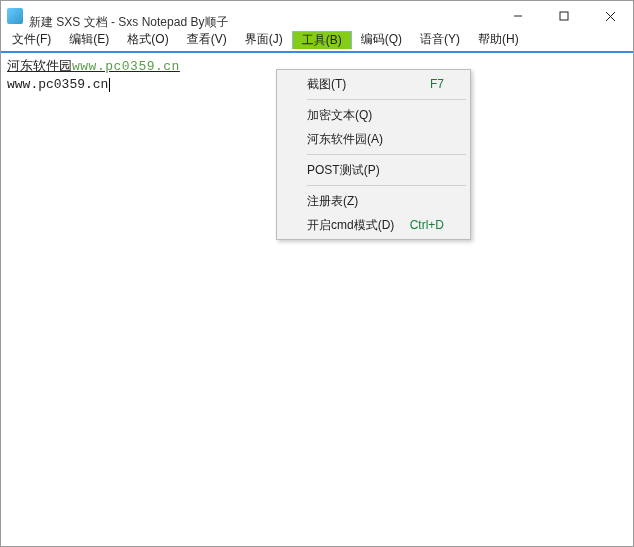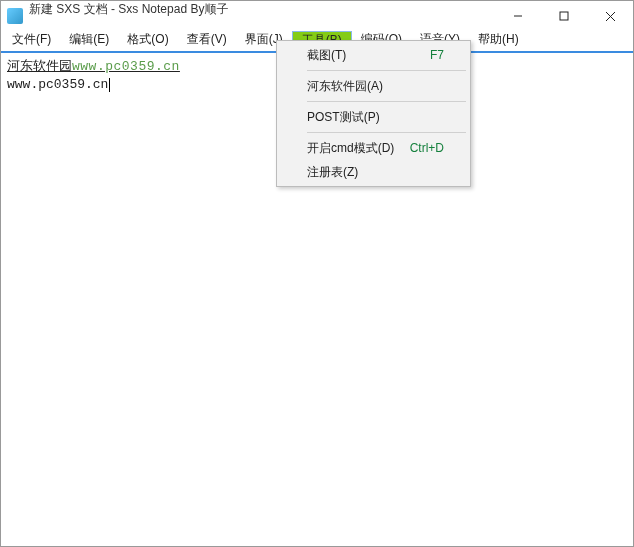--- a/index.html
+++ b/index.html
@@ -45,21 +45,21 @@
       width: 20px; height: 20px;
       border: 3px solid rgba(60,140,220,0.45);
       border-top-color: transparent;
       border-radius: 50%;
       top: 8px; left: 14px;
     }
     .titlebar {
       height: 30px;
       background: #fff;
       display: flex;
-      align-items: flex-start;
+      align-items: flex-end;
       position: relative;
       z-index: 2;
       padding-left: 28px;
       color: #333;
     }
     .titlebar .title-text { flex: 1; font-size: 12px; }
     .win-controls { display: flex; height: 100%; }
     .win-btn {
       width: 46px;
       display: flex;
@@ -114,21 +114,21 @@
     .editor .line2 .url2 { font-family: "Courier New", monospace; }
     .caret {
       display: inline-block;
       width: 1px; height: 14px;
       background: #000;
       vertical-align: middle;
       margin-left: 1px;
     }
     .dropdown {
       position: absolute;
-      top: 39px;
+      top: 68px;
       left: 275px;
       width: 195px;
       background: #f2f2f2;
       border: 1px solid #bcbcbc;
       box-shadow: 2px 2px 4px rgba(0,0,0,0.2);
       z-index: 5;
       padding: 2px;
     }
     .dd-item {
       height: 24px;
@@ -196,27 +196,30 @@
   <div class="line2"><span class="url2">www.pc0359.cn</span><span class="caret"></span></div>
 </div>
 
 <div class="dropdown">
   <div class="dd-item">
     <span>截图(T)</span>
     <span class="shortcut">F7</span>
   </div>
   <div class="dd-sep"></div>
   <div class="dd-item">
+    <span>加密文本(Q)</span>
+  </div>
+  <div class="dd-item">
     <span>河东软件园(A)</span>
   </div>
   <div class="dd-sep"></div>
   <div class="dd-item">
     <span>POST测试(P)</span>
   </div>
   <div class="dd-sep"></div>
+  <div class="dd-item">
+    <span>注册表(Z)</span>
+  </div>
   <div class="dd-item">
     <span>开启cmd模式(D)</span>
     <span class="shortcut">Ctrl+D</span>
   </div>
-  <div class="dd-item">
-    <span>注册表(Z)</span>
-  </div>
 </div>
 
 </body></html>

